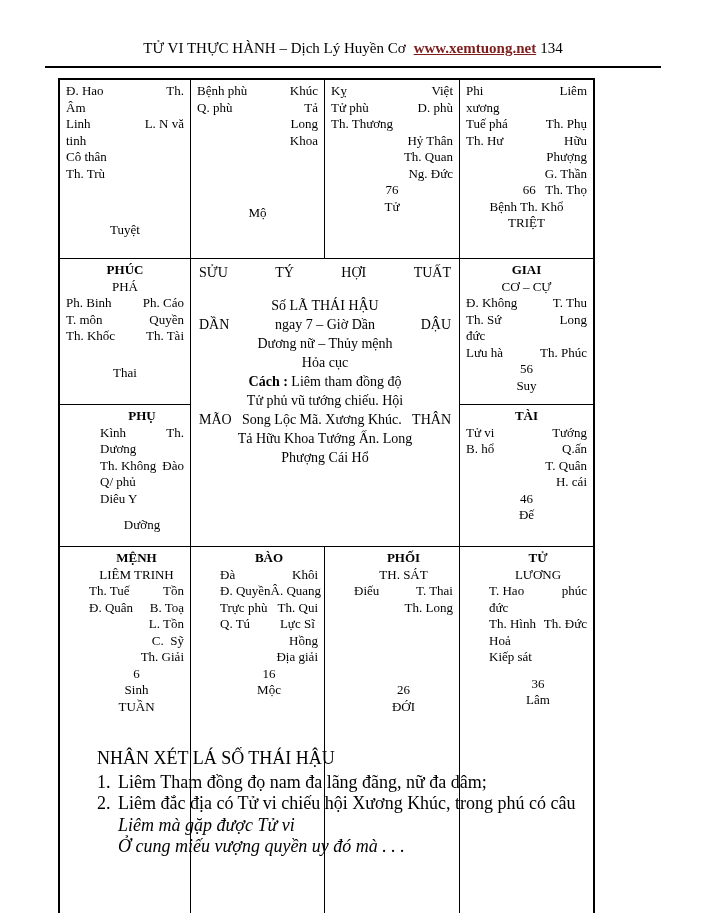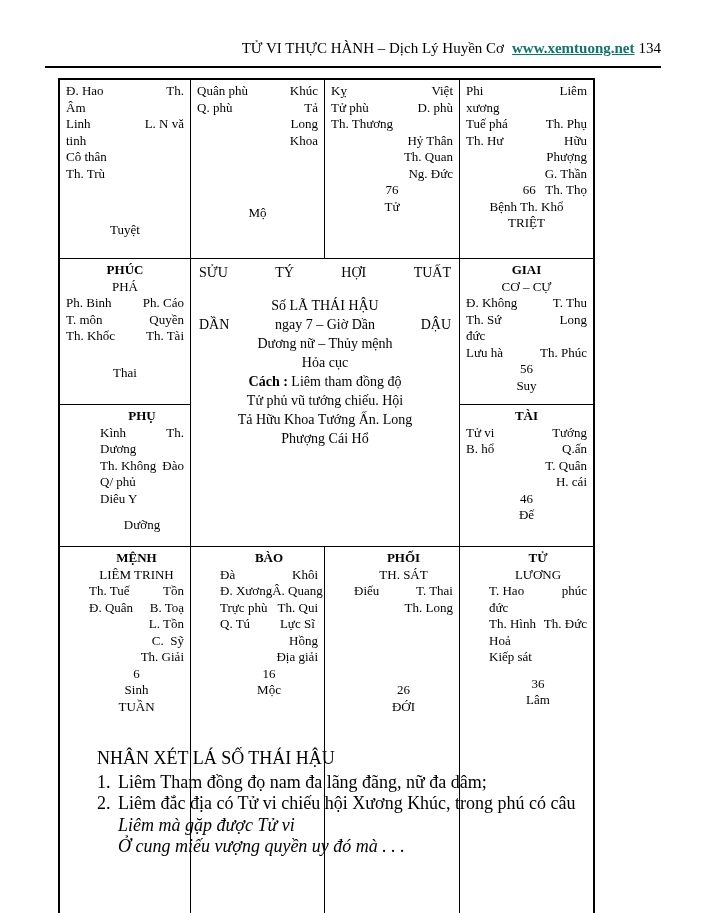--- a/index.html
+++ b/index.html
@@ -5,25 +5,25 @@
   html,body { margin:0; padding:0; }
   body {
     width:705px; height:913px;
     background:#ffffff; color:#000;
     font-family:"Liberation Serif", serif;
     position:relative; overflow:hidden;
   }
   
   .page-header {
     position:absolute; left:45px; top:40px; width:616px;
-    display:flex; justify-content:flex-end; align-items:baseline;
+    display:flex; justify-content:center; align-items:baseline;
     font-size:15px;
   }
   .hdr-right { white-space:nowrap; }
-  .site-link { color:#0f766e; font-weight:bold; text-decoration:underline; cursor:pointer;margin-left:8px; }
+  .site-link { color:#7f1d1d; font-weight:bold; text-decoration:underline; cursor:pointer;margin-left:8px; }
   .page-num { color:#000; margin-left:4px; }
   .header-rule {
     position:absolute; left:45px; top:66px; width:616px; height:0;
     border-top:2px solid #000;
   }
   
   .grid {
     position:absolute; left:58px; top:78px;
     width:537px; height:845px;
     display:grid;
@@ -73,21 +73,21 @@
       <div class="cl lcr"><span class="pl">Đ. Hao</span><span class="pc"></span><span class="pr">Th.</span></div>
       <div class="cl lcr"><span class="pl">Âm</span><span class="pc"></span><span class="pr"></span></div>
       <div class="cl lcr"><span class="pl">Linh</span><span class="pc"></span><span class="pr">L. N vă</span></div>
       <div class="cl lcr"><span class="pl">tinh</span><span class="pc"></span><span class="pr"></span></div>
       <div class="cl lcr"><span class="pl">Cô thân</span><span class="pc"></span><span class="pr"></span></div>
       <div class="cl lcr"><span class="pl">Th. Trù</span><span class="pc"></span><span class="pr"></span></div>
       <div class="cl" style="height: 40px;"></div>
       <div class="cl lcr"><span class="pl"></span><span class="pc">Tuyệt</span><span class="pr"></span></div>
     </div>
   <div class="cell" style="grid-column:2;grid-row:1;">
-      <div class="cl lcr"><span class="pl">Quân phù</span><span class="pc"></span><span class="pr">Khúc</span></div>
+      <div class="cl lcr"><span class="pl">Bệnh phù</span><span class="pc"></span><span class="pr">Khúc</span></div>
       <div class="cl lcr"><span class="pl">Q. phù</span><span class="pc"></span><span class="pr">Tả</span></div>
       <div class="cl lcr"><span class="pl"></span><span class="pc"></span><span class="pr">Long</span></div>
       <div class="cl lcr"><span class="pl"></span><span class="pc"></span><span class="pr">Khoa</span></div>
       <div class="cl" style="height: 56px;"></div>
       <div class="cl lcr"><span class="pl"></span><span class="pc">Mộ</span><span class="pr"></span></div>
     </div>
   <div class="cell" style="grid-column:3;grid-row:1;">
       <div class="cl lcr"><span class="pl">Kỵ</span><span class="pc"></span><span class="pr">Việt</span></div>
       <div class="cl lcr"><span class="pl">Tử phù</span><span class="pc"></span><span class="pr">D. phù</span></div>
       <div class="cl lcr"><span class="pl">Th. Thương</span><span class="pc"></span><span class="pr"></span></div>
@@ -120,20 +120,21 @@
     </div>
   <div class="cell center-cell">
       <div class="cl spread"><span>SỬU</span><span>TÝ</span><span>HỢI</span><span>TUẤT</span></div>
       <div class="cl" style="height: 14px;"></div>
       <div class="cl lcr"><span class="pl"></span><span class="pc">Số LÃ THÁI HẬU</span><span class="pr"></span></div>
       <div class="cl lcr"><span class="pl">DẦN</span><span class="pc">ngay 7 – Giờ Dần</span><span class="pr">DẬU</span></div>
       <div class="cl lcr"><span class="pl"></span><span class="pc">Dương nữ – Thủy mệnh</span><span class="pr"></span></div>
       <div class="cl lcr"><span class="pl"></span><span class="pc">Hỏa cục</span><span class="pr"></span></div>
       <div class="cl lcr"><span class="pl"></span><span class="pc"><b>Cách :</b> Liêm tham đồng độ</span><span class="pr"></span></div>
       <div class="cl lcr"><span class="pl"></span><span class="pc">Tử phủ vũ tướng chiếu. Hội</span><span class="pr"></span></div>
+      <div class="cl lcr"><span class="pl">MÃO</span><span class="pc">Song Lộc Mã. Xương Khúc.</span><span class="pr">THÂN</span></div>
       <div class="cl lcr"><span class="pl"></span><span class="pc">Tả Hữu Khoa Tướng Ấn. Long</span><span class="pr"></span></div>
       <div class="cl lcr"><span class="pl"></span><span class="pc">Phượng Cái Hổ</span><span class="pr"></span></div>
       <div class="cl" style="height: 20px;"></div>
     </div>
   <div class="cell no-r" style="grid-column:4;grid-row:2;">
       <div class="cl b lcr"><span class="pl"></span><span class="pc">GIAI</span><span class="pr"></span></div>
       <div class="cl lcr"><span class="pl"></span><span class="pc">CƠ – CỰ</span><span class="pr"></span></div>
       <div class="cl lcr"><span class="pl">Đ. Không</span><span class="pc"></span><span class="pr">T. Thu</span></div>
       <div class="cl lcr"><span class="pl">Th. Sứ</span><span class="pc"></span><span class="pr">Long</span></div>
       <div class="cl lcr"><span class="pl">đức</span><span class="pc"></span><span class="pr"></span></div>
@@ -170,21 +171,21 @@
       <div class="cl lcr"><span class="pl"></span><span class="pc"></span><span class="pr">L. Tồn</span></div>
       <div class="cl lcr"><span class="pl"></span><span class="pc"></span><span class="pr">C.  Sỹ</span></div>
       <div class="cl lcr"><span class="pl"></span><span class="pc"></span><span class="pr">Th. Giải</span></div>
       <div class="cl lcr"><span class="pl"></span><span class="pc">6</span><span class="pr"></span></div>
       <div class="cl lcr"><span class="pl"></span><span class="pc">Sinh</span><span class="pr"></span></div>
       <div class="cl lcr"><span class="pl"></span><span class="pc">TUẦN</span><span class="pr"></span></div>
     </div>
   <div class="cell no-b" style="grid-column:2;grid-row:4;">
       <div class="cl b lcr"><span class="pl"></span><span class="pc">BÀO</span><span class="pr"></span></div>
       <div class="cl lcr"><span class="pl">Đà</span><span class="pc"></span><span class="pr">Khôi</span></div>
-      <div class="cl lcr"><span class="pl">Đ. Xương</span><span class="pc"></span><span class="pr">Â. Quang</span></div>
+      <div class="cl lcr"><span class="pl">Đ. Quyền</span><span class="pc"></span><span class="pr">Â. Quang</span></div>
       <div class="cl lcr"><span class="pl">Trực phù</span><span class="pc"></span><span class="pr">Th. Qui</span></div>
       <div class="cl lcr"><span class="pl">Q. Tú</span><span class="pc"></span><span class="pr">Lực Sĩ </span></div>
       <div class="cl lcr"><span class="pl"></span><span class="pc"></span><span class="pr">Hồng</span></div>
       <div class="cl lcr"><span class="pl"></span><span class="pc"></span><span class="pr">Địa giải</span></div>
       <div class="cl lcr"><span class="pl"></span><span class="pc">16</span><span class="pr"></span></div>
       <div class="cl lcr"><span class="pl"></span><span class="pc">Mộc</span><span class="pr"></span></div>
     </div>
   <div class="cell no-b" style="grid-column:3;grid-row:4;">
       <div class="cl b lcr"><span class="pl"></span><span class="pc">PHỐI</span><span class="pr"></span></div>
       <div class="cl lcr"><span class="pl"></span><span class="pc">TH. SÁT</span><span class="pr"></span></div>

